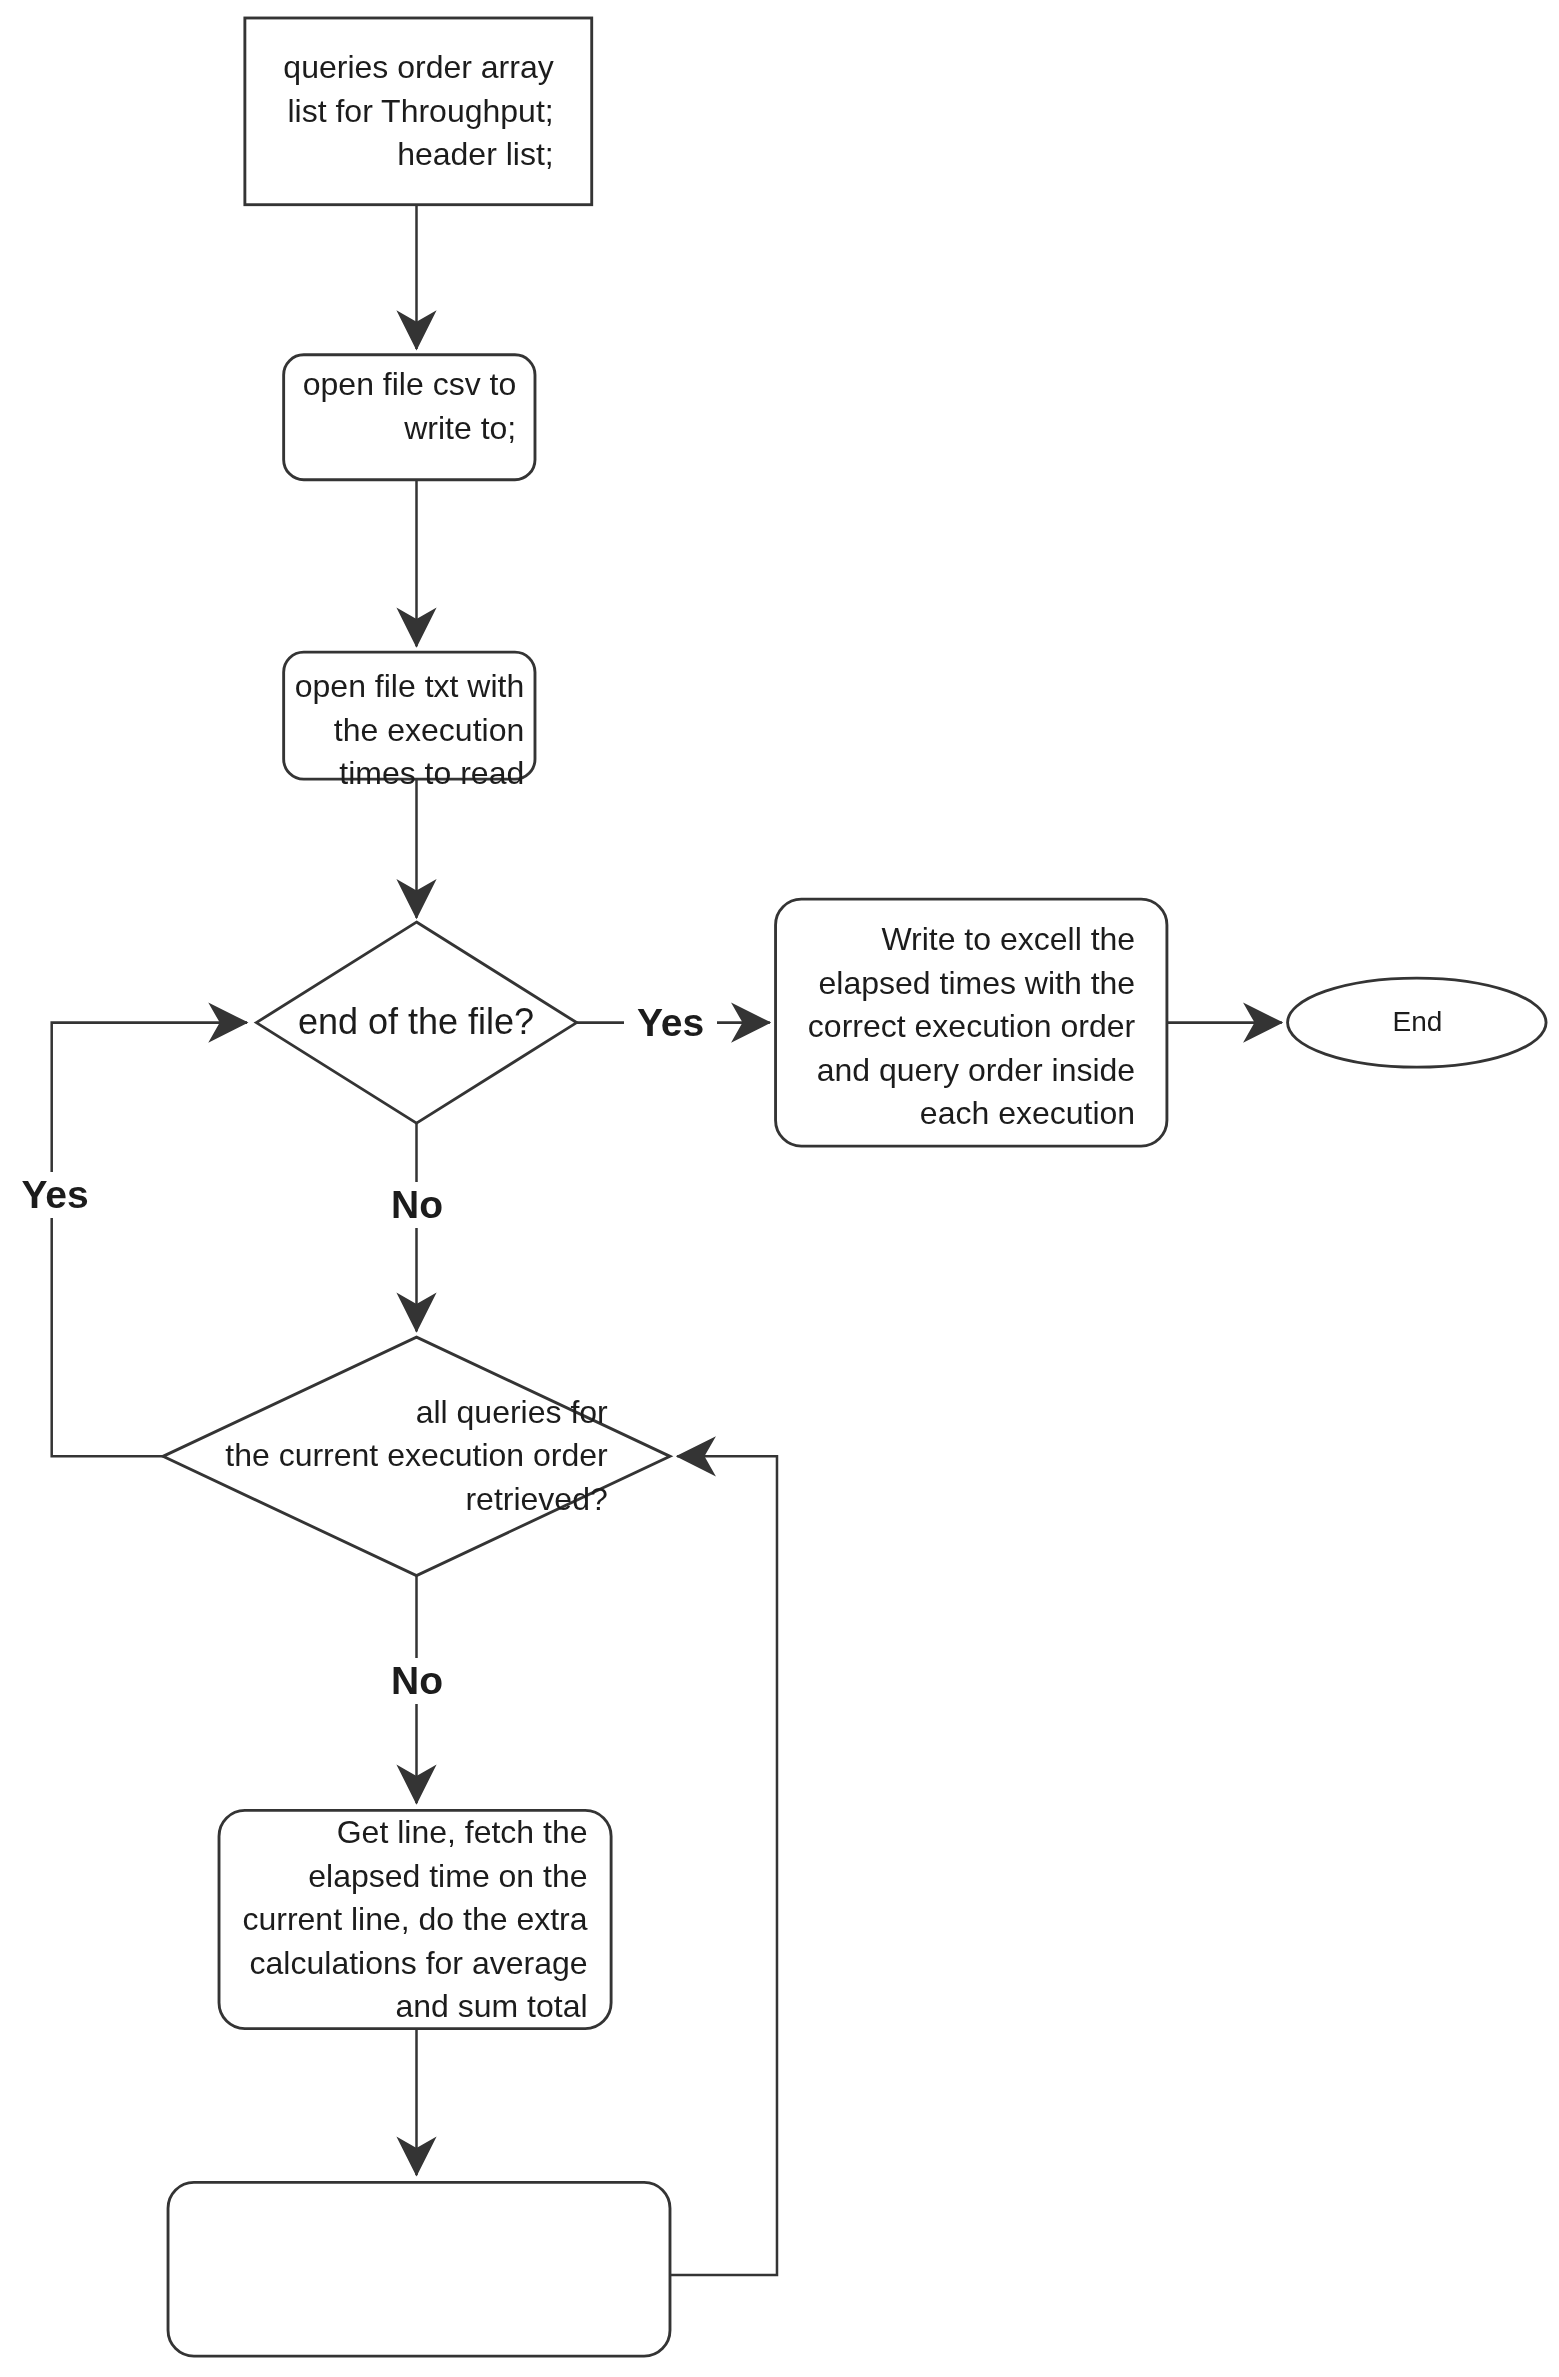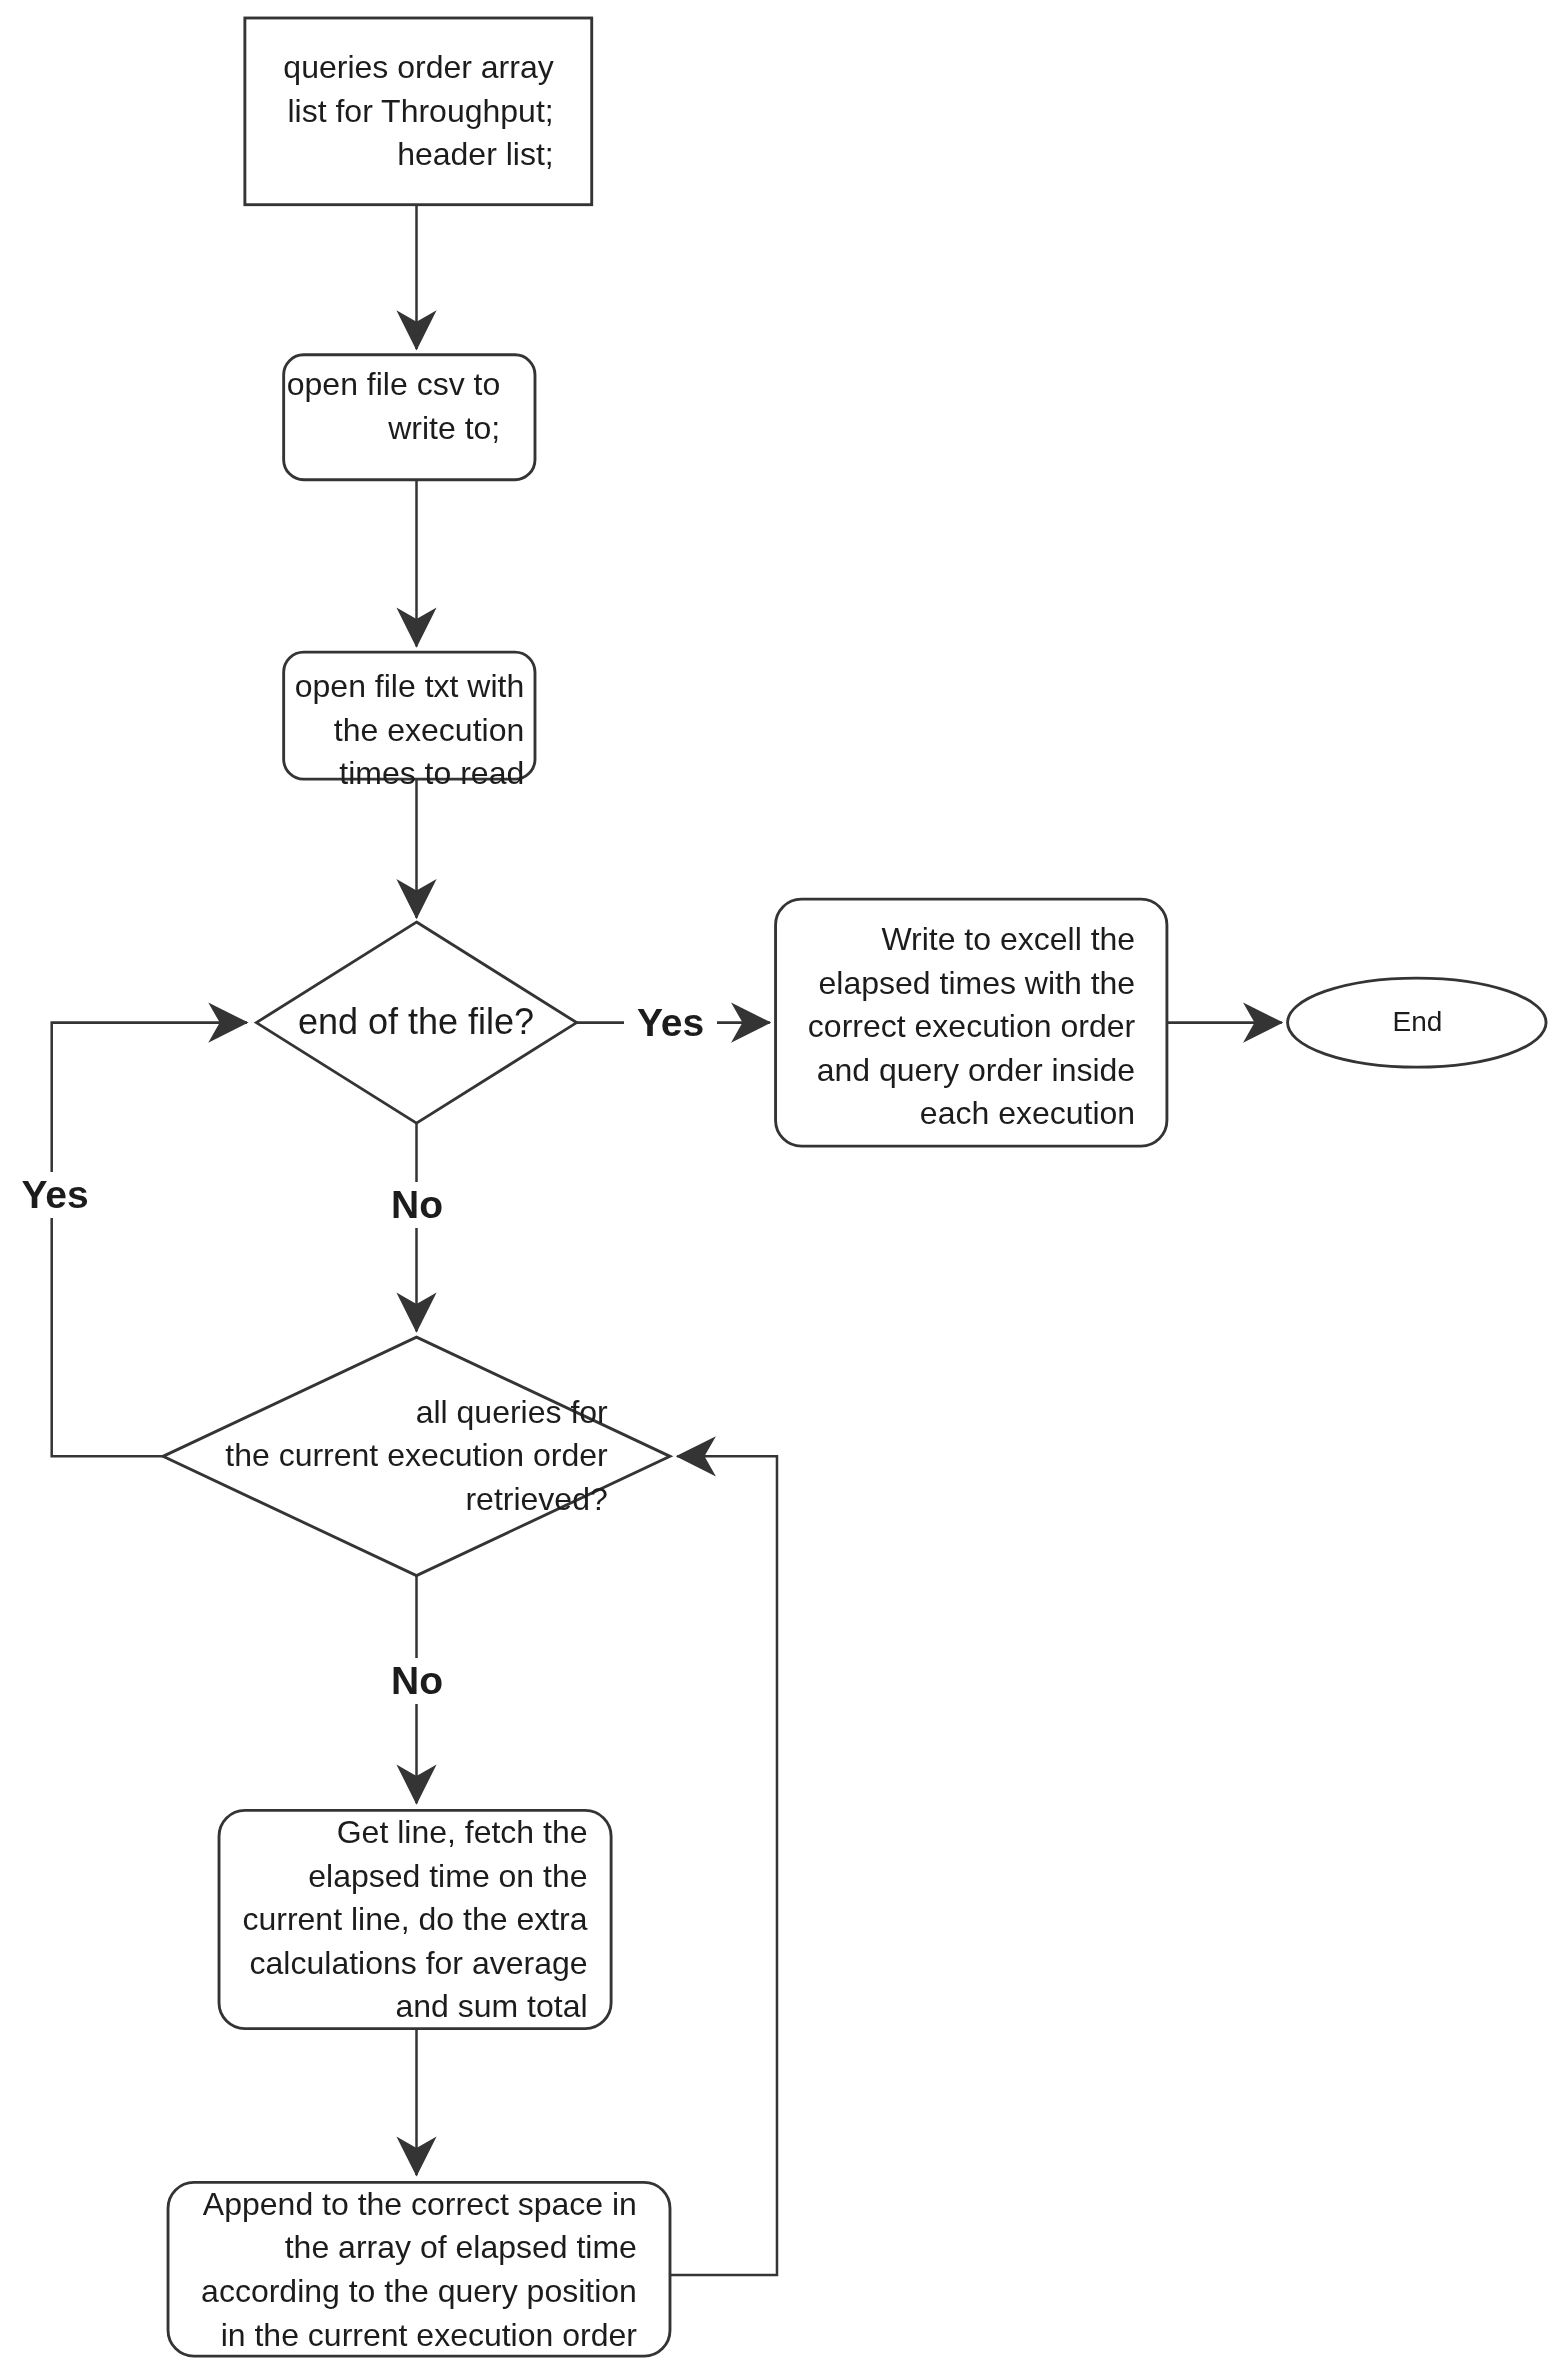--- a/index.html
+++ b/index.html
@@ -80,21 +80,21 @@
       <polygon class="shape" points="580,1862 933,2028 580,2194 227,2028"></polygon>
       <rect class="shape" x="305" y="2521" width="546" height="304" rx="36" ry="36"></rect>
       <rect class="shape" x="234" y="3039" width="699" height="242" rx="36" ry="36"></rect>
     </g>
   </svg>
 
   <div class="node-text" style="left:245px;top:18px;width:347px;height:187px;">queries order array
 list for Throughput;
 header list;</div>
 
-  <div class="node-text" style="left:268px;top:355px;width:251px;height:103px;">open file csv to
+  <div class="node-text" style="left:284px;top:355px;width:251px;height:103px;">open file csv to
 write to;</div>
 
   <div class="node-text" style="left:284px;top:684px;width:251px;height:93px;">open file txt with
 the execution
 times to read</div>
 
   <div class="node-text decision-text" style="left:256px;top:922px;width:320px;height:201px;">end of the file?</div>
 
   <div class="node-text" style="left:776px;top:899px;width:391px;height:256px;">Write to excell the
 elapsed times with the
@@ -107,24 +107,20 @@
   <div class="node-text" style="left:163px;top:1337px;width:507px;height:238px;">all queries for
 the current execution order
 retrieved?</div>
 
   <div class="node-text" style="left:219px;top:1811px;width:392px;height:218px;">Get line, fetch the
 elapsed time on the
 current line, do the extra
 calculations for average
 and sum total</div>
 
-  <div class="node-text" style="left:168px;top:2183px;width:502px;height:174px;">Append to the correct space in
-the array of elapsed time
-according to the query position
-in the current execution order</div>
 
   <div class="edge-label" style="left:624px;top:1000px;width:93px;height:46px;">Yes</div>
 
   <div class="edge-label" style="left:381px;top:1182px;width:72px;height:46px;">No</div>
 
   <div class="edge-label" style="left:8.6px;top:1172px;width:93px;height:46px;">Yes</div>
 
   <div class="edge-label" style="left:381px;top:1658px;width:72px;height:46px;">No</div>
 
 </div>

